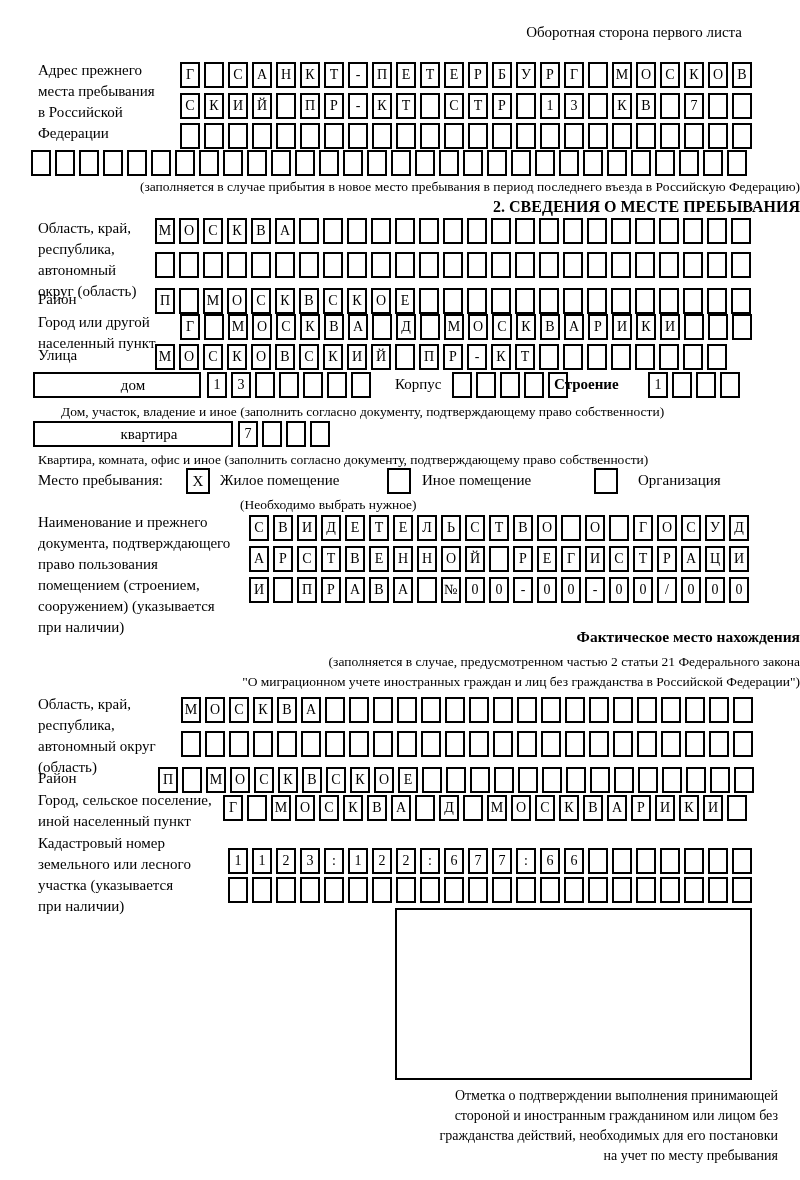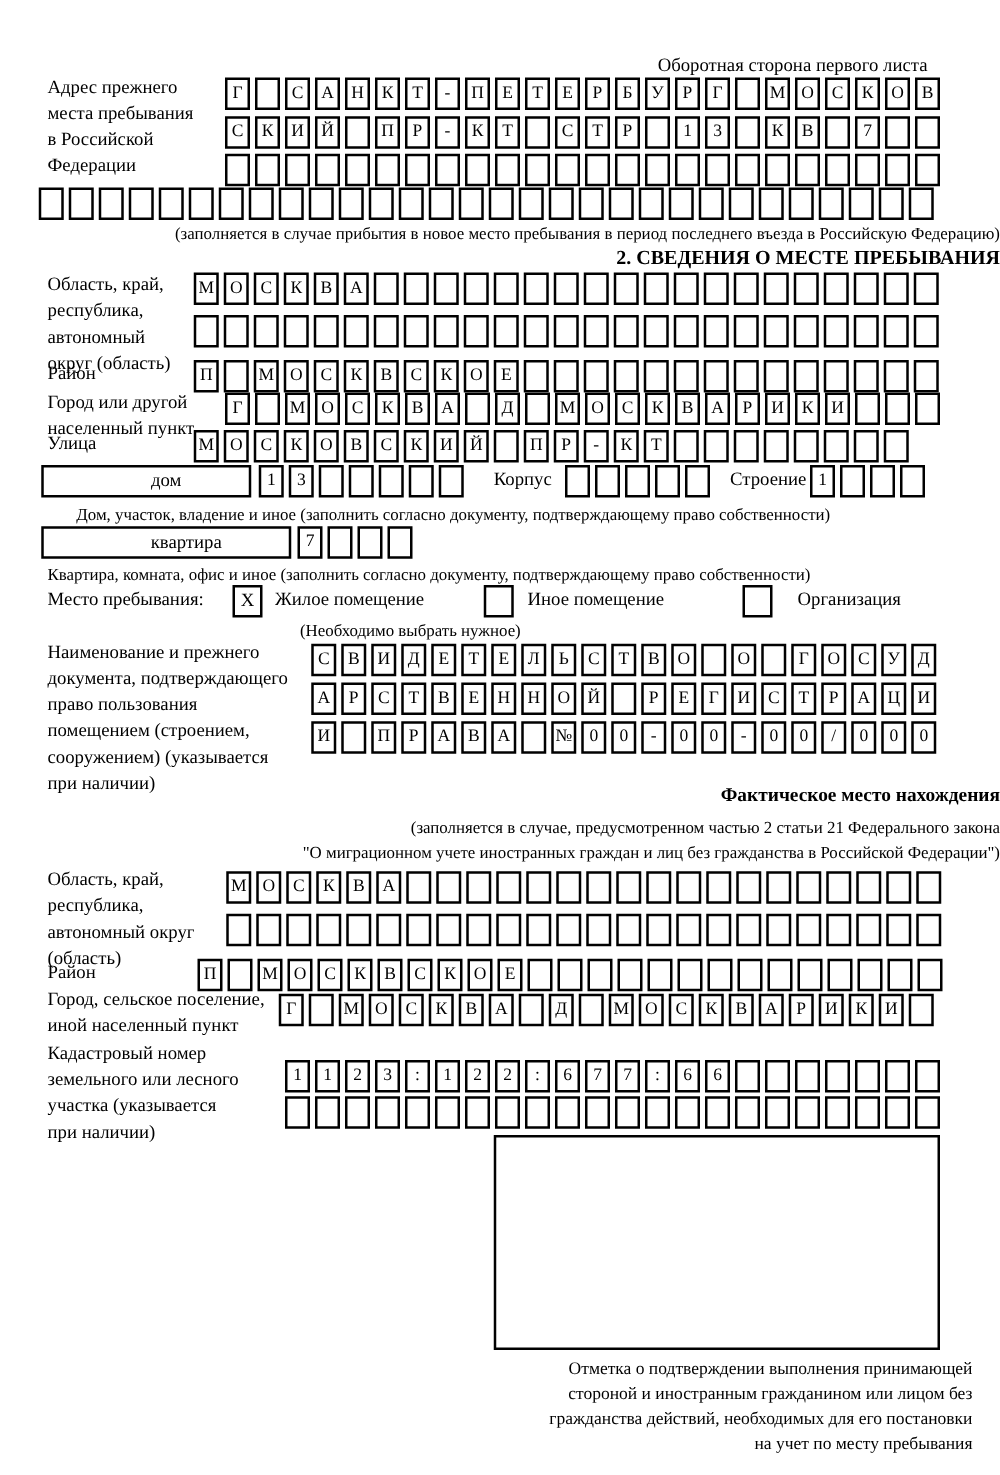--- a/index.html
+++ b/index.html
@@ -26,21 +26,21 @@
   .caption{font-size:13.5px;}
   .center{text-align:right;}
   .bold{font-weight:bold;}
   .stampbox{box-sizing:border-box;border:2px solid #000;background:#fff;}
 </style>
 </head>
 <body>
 
 <div class="page">
 
-  <div class="abs" style="top:24px;right:58px;margin-top:21px;">Оборотная сторона первого листа</div>
+  <div class="abs" style="top:24px;right:58px;">Оборотная сторона первого листа</div>
 
   <div class="abs label" style="left:38px;top:60px;width:145px;">
     <div>Адрес прежнего</div>
     <div>места пребывания</div>
     <div>в Российской</div>
     <div>Федерации</div>
   </div>
   <div class="abs cellrow" style="left:180px;top:62px;">
       <span class="cell">Г</span>
       <span class="cell"></span>
@@ -315,21 +315,21 @@
       <span class="cell"></span>
     </div>
   <div class="abs" style="left:395px;top:376px;">Корпус</div>
   <div class="abs cellrow" style="left:452px;top:372px;">
       <span class="cell"></span>
       <span class="cell"></span>
       <span class="cell"></span>
       <span class="cell"></span>
       <span class="cell"></span>
     </div>
-  <div class="abs" style="left:584px;top:376px;">Строение</div>
+  <div class="abs" style="left:554px;top:376px;font-weight:bold;">Строение</div>
   <div class="abs cellrow" style="left:648px;top:372px;">
       <span class="cell">1</span>
       <span class="cell"></span>
       <span class="cell"></span>
       <span class="cell"></span>
     </div>
   <div class="abs caption" style="left:38px;top:404px;width:740px;margin-left:23px;">Дом, участок, владение и иное (заполнить согласно документу, подтверждающему право собственности)</div>
 
   <div class="abs labelbox" style="left:33px;top:421px;width:200px;">квартира</div>
   <div class="abs cellrow" style="left:238px;top:421px;">

